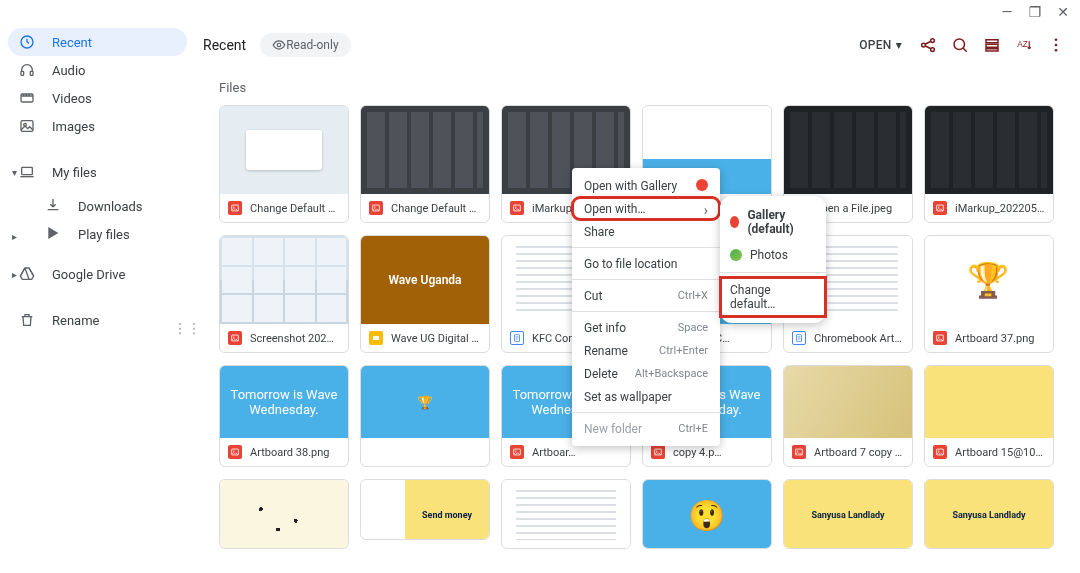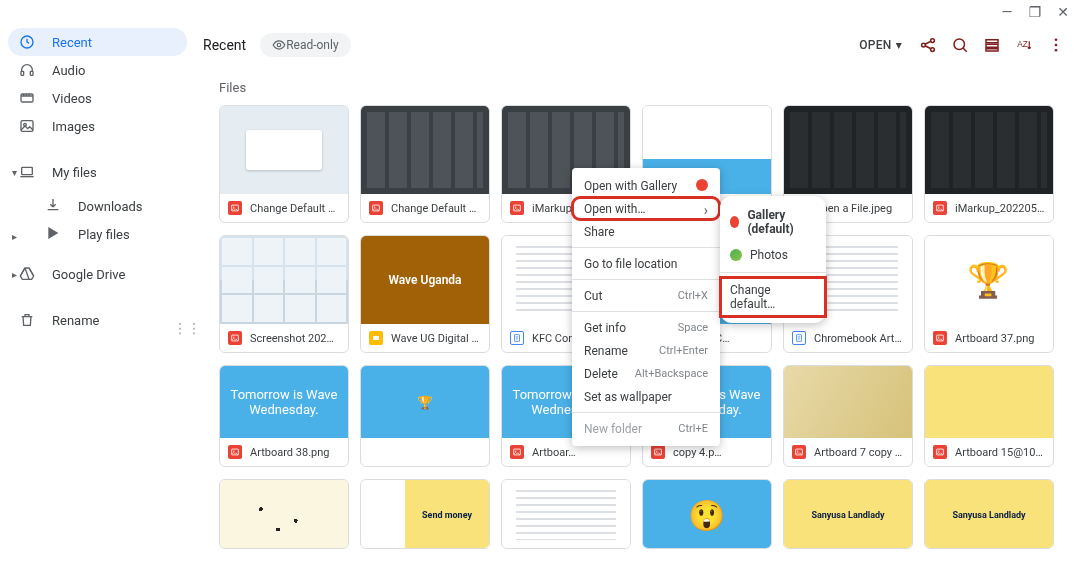--- a/index.html
+++ b/index.html
@@ -481,21 +481,21 @@
                   <circle cx="9" cy="10" r="1.5"></circle>
                   <path d="M5 17l4-4 3 3 2-2 5 5" fill="none" stroke="#fff" stroke-width="1.5"></path>
                 </svg>
               </span>
               <span class="fname">Artboard 15@100x-…</span>
             </div>
           </div>
           <div class="card" style="border: 1px solid rgb(218, 220, 224); height: 70px; overflow: hidden;">
             <div class="thumb tall pat-map" style="height: 70px;"></div>
           </div>
-          <div class="card" style="border: 1px solid rgb(218, 220, 224); height: 70px; overflow: hidden; padding-left: 44px;">
+          <div class="card" style="border: 1px solid rgb(218, 220, 224); height: 61px; overflow: hidden; padding-left: 44px;">
             <div class="thumb tall pat-yellow" style="height: 70px;">Send money</div>
           </div>
           <div class="card" style="border: 1px solid rgb(218, 220, 224); height: 70px; overflow: hidden;">
             <div class="thumb tall pat-doc" style="height: 70px;"></div>
           </div>
           <div class="card" style="border: 1px solid rgb(218, 220, 224); height: 70px; overflow: hidden;">
             <div class="thumb tall pat-face" style="height: 70px;">😲</div>
           </div>
           <div class="card" style="border: 1px solid rgb(218, 220, 224); height: 70px; overflow: hidden;">
             <div class="thumb tall pat-yellow" style="height: 70px;">Sanyusa Landlady</div>

